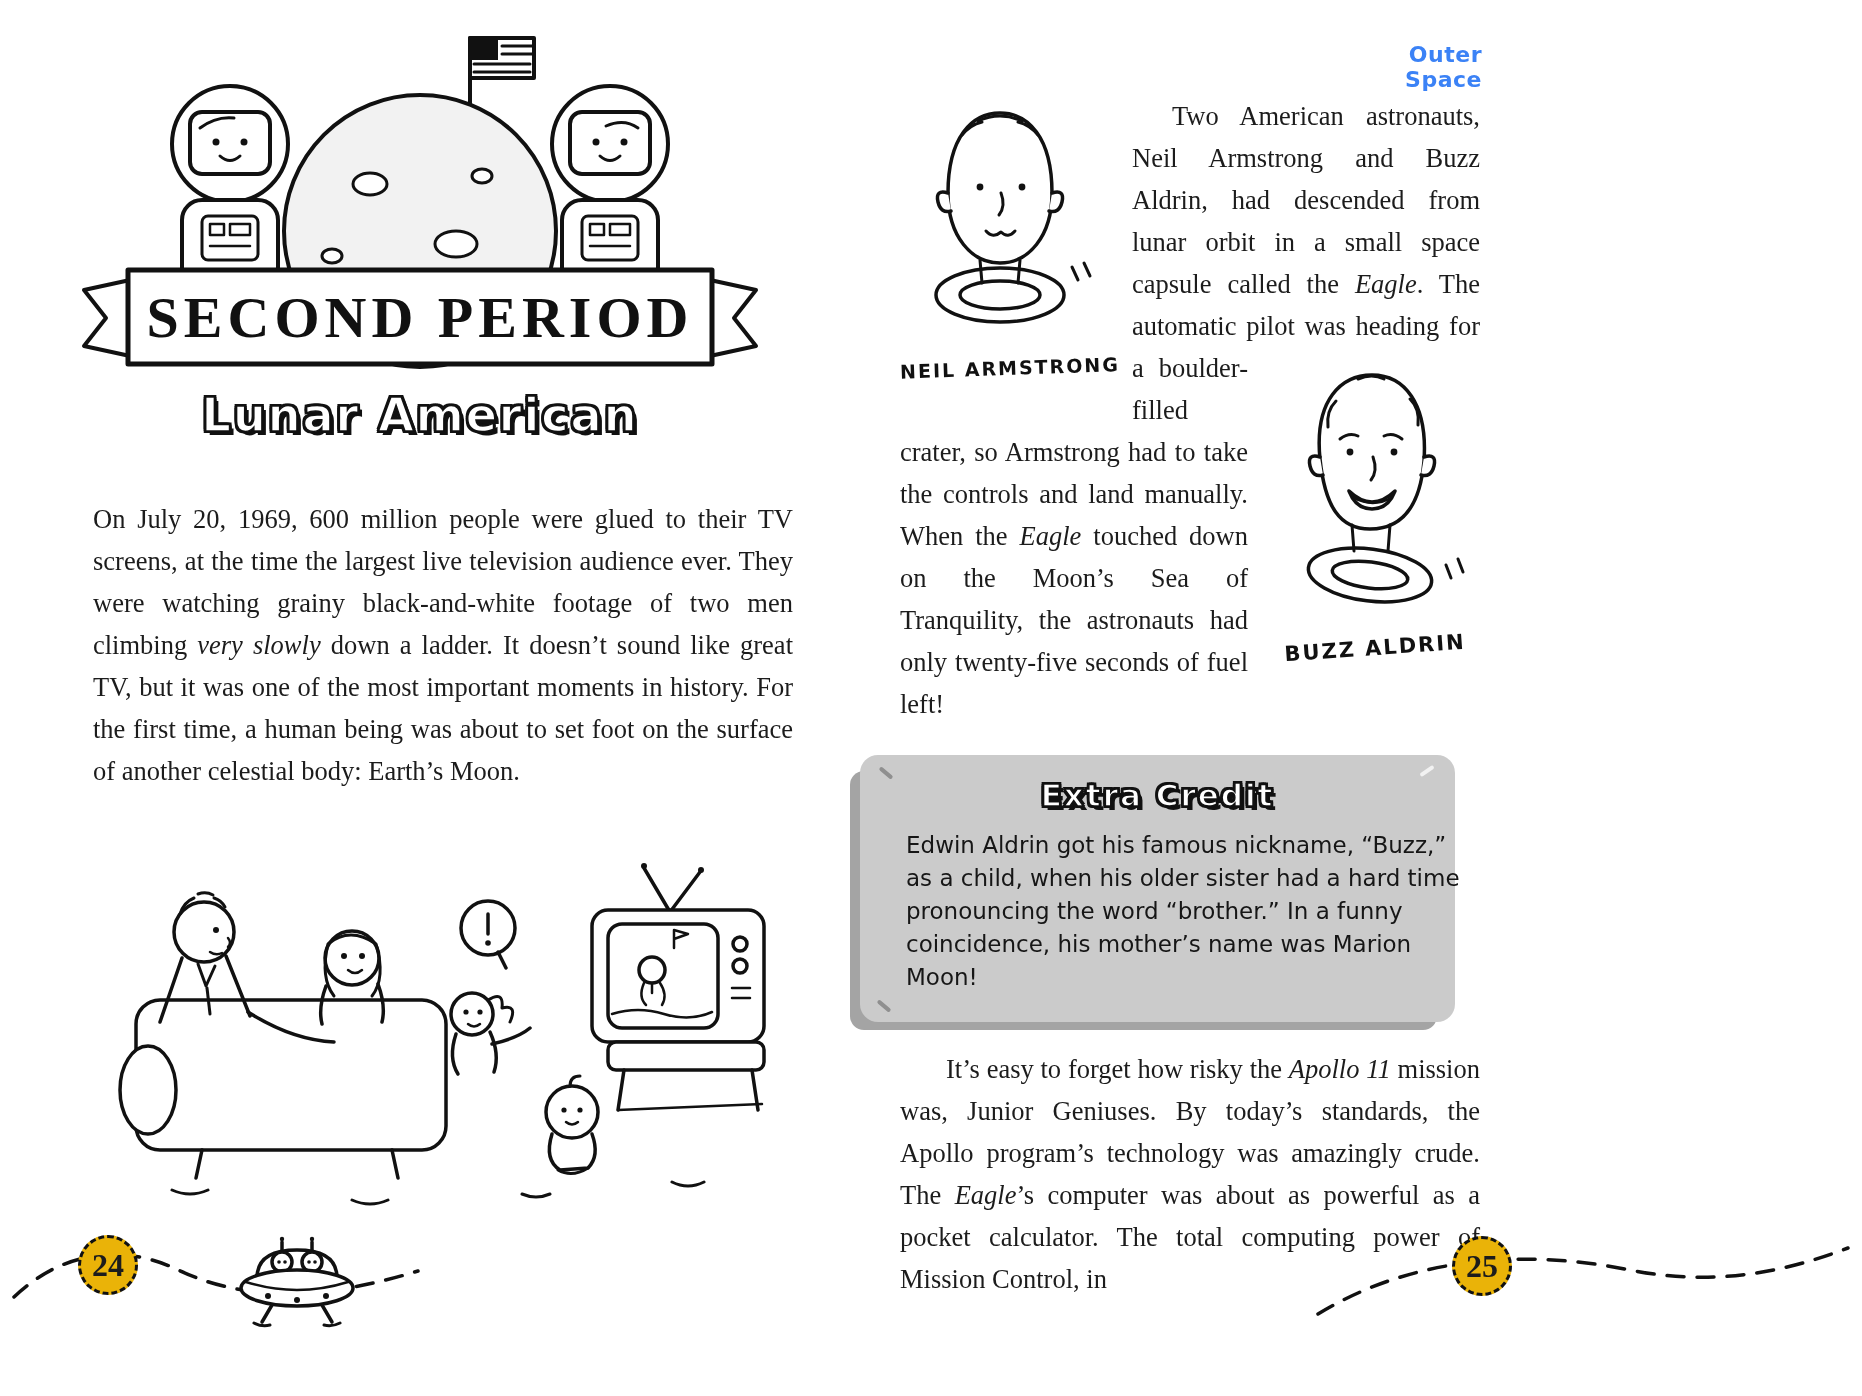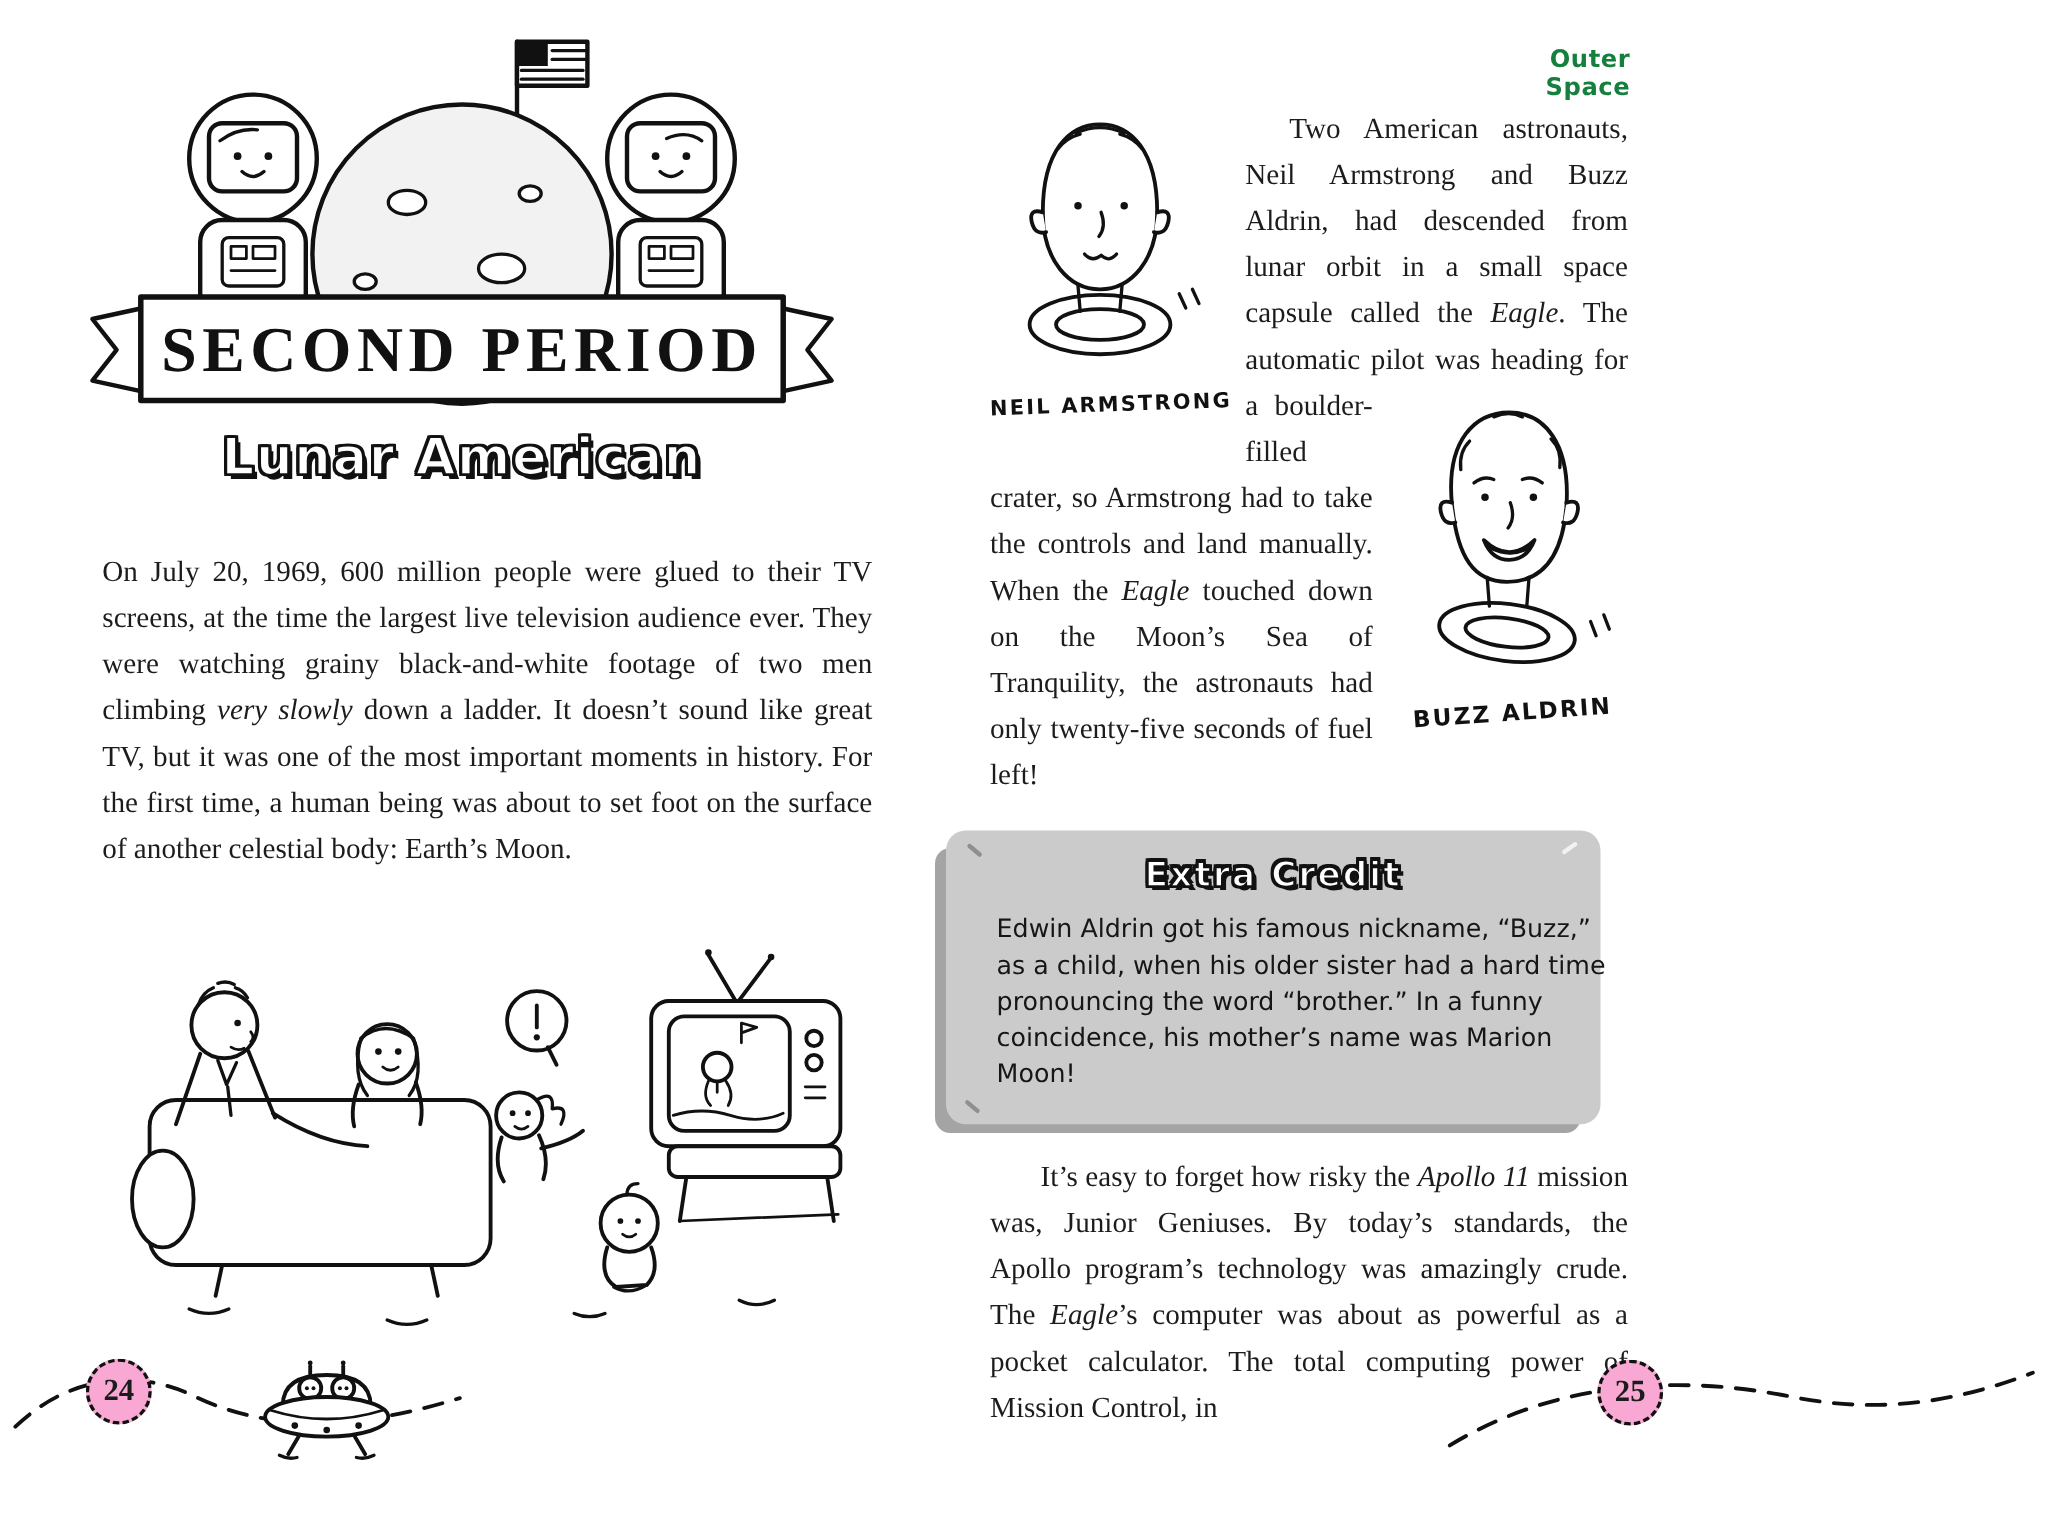--- a/index.html
+++ b/index.html
@@ -41,21 +41,21 @@
     position:absolute; left:115px; top:388px; width:610px; margin:0;
     text-align:center; font-size:46px;
   }
   .left-body { position:absolute; left:93px; top:498px; width:700px; margin:0; }
   .family-illo { position:absolute; left:52px; top:852px; }
 
   
   .running-head {
     position:absolute; left:1337px; top:42px; width:145px; margin:0;
     text-align:right; font-family:"DejaVu Sans", sans-serif;
-    font-weight:bold; font-size:22px; letter-spacing:0.5px; color:#15803d;
+    font-weight:bold; font-size:22px; letter-spacing:0.5px; color:#3b82f6;
   }
   .right-col { position:absolute; left:900px; top:95px; width:580px; }
   .p1 { margin:0; text-indent:40px; }
   .p2 { margin:26px 0 0 0; text-indent:46px; }
 
   .fig { display:block; }
   .fig-neil { float:left; width:212px; margin:2px 20px 8px 0; text-indent:0; }
   .fig-buzz { float:right; width:210px; margin:10px 0 10px 22px; text-indent:0; }
   .portrait-label {
     display:block; text-align:center; margin-top:6px;
@@ -82,23 +82,23 @@
     position:absolute; width:16px; height:4px; background:#8f8f8f;
     border-radius:2px; transform:rotate(40deg);
   }
   .screw-tl { left:18px; top:16px; }
   .screw-tr { right:20px; top:14px; transform:rotate(-35deg); background:#f2f2f2; }
   .screw-bl { left:16px; bottom:14px; }
 
   
   .pagenum {
     position:absolute; box-sizing:border-box; width:60px; height:60px;
-    border:3.5px dashed #111; border-radius:50%; background:#f9a8d4;
+    border:3.5px dashed #111; border-radius:50%; background:#eab308;
     display:flex; align-items:center; justify-content:center;
-    font-family:"Liberation Serif", serif; font-weight:bold; font-size:28px;
+    font-family:"Liberation Serif", serif; font-weight:bold; font-size:32px;
   }
   .pagenum-left  { left:78px;  top:1235px; }
   .pagenum-right { left:1452px; top:1236px; }
   .trail-left  { left:8px;    top:1205px; }
   .trail-right { left:1310px; top:1210px; }
   .ufo { left:212px; top:1222px; }
 </style>
 </head>
 <body>
 

